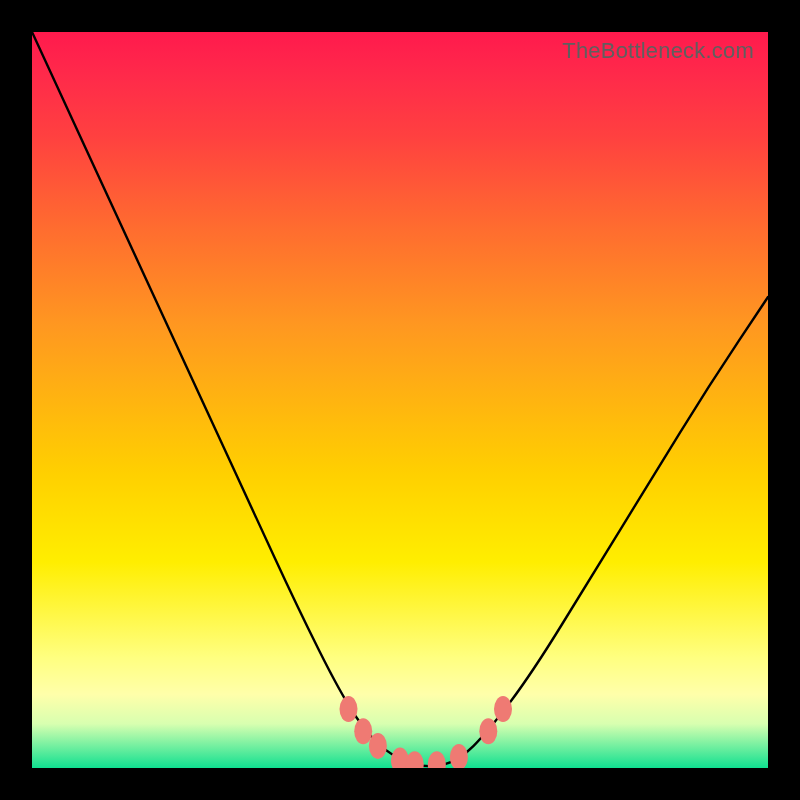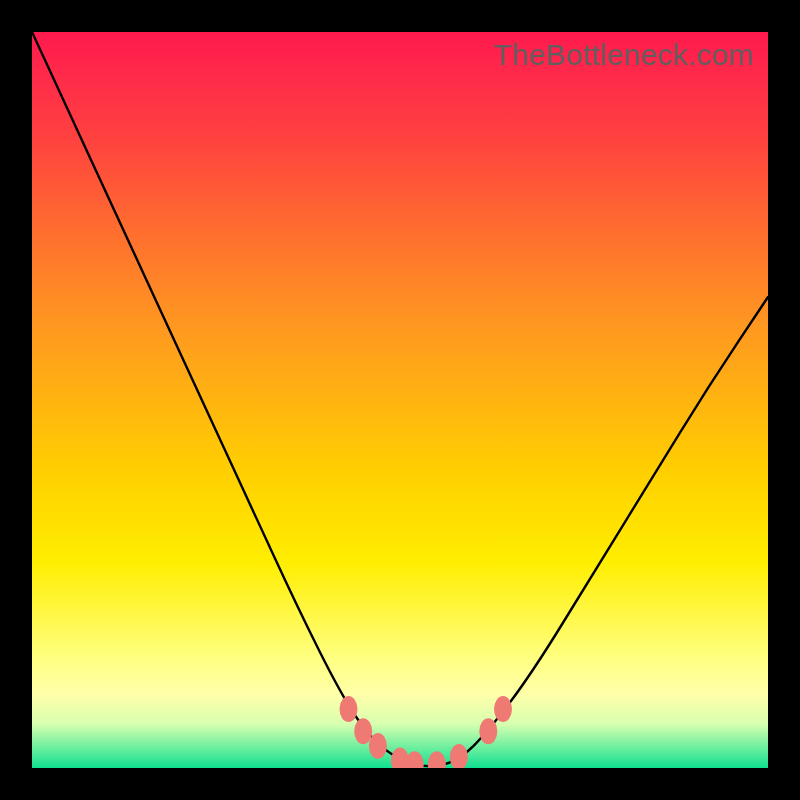--- a/index.html
+++ b/index.html
@@ -34,21 +34,21 @@
       #ffff80 85%,
       #ffffaa 90%,
       #d8ffb0 94%,
       #10e090 100%);
   }
   .watermark {
     position: absolute;
     top: 6px;
     right: 14px;
     color: #5f5f5f;
-    font-size: 30px;
+    font-size: 22px;
     font-weight: 400;
     letter-spacing: 0.2px;
     z-index: 5;
     user-select: none;
   }
   svg.curve {
     position: absolute;
     left: 0;
     top: 0;
     width: 736px;

